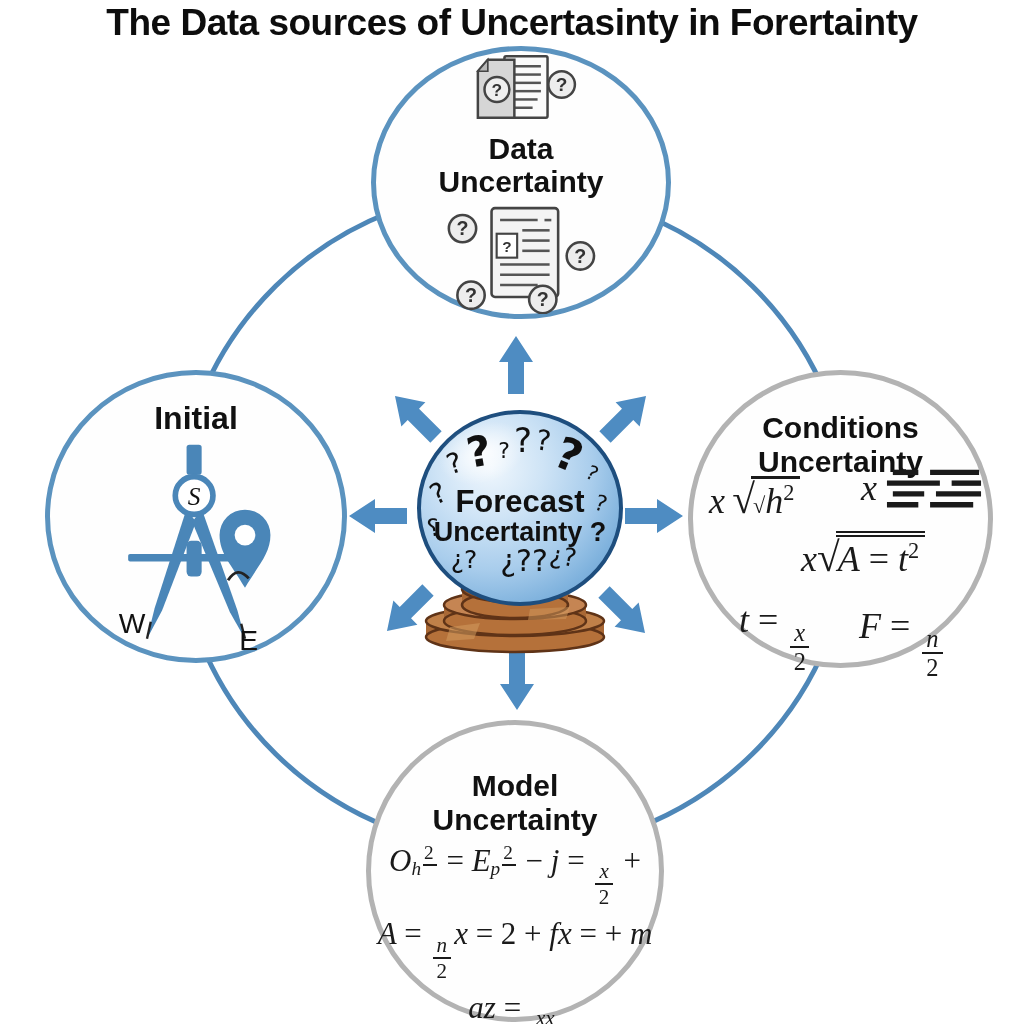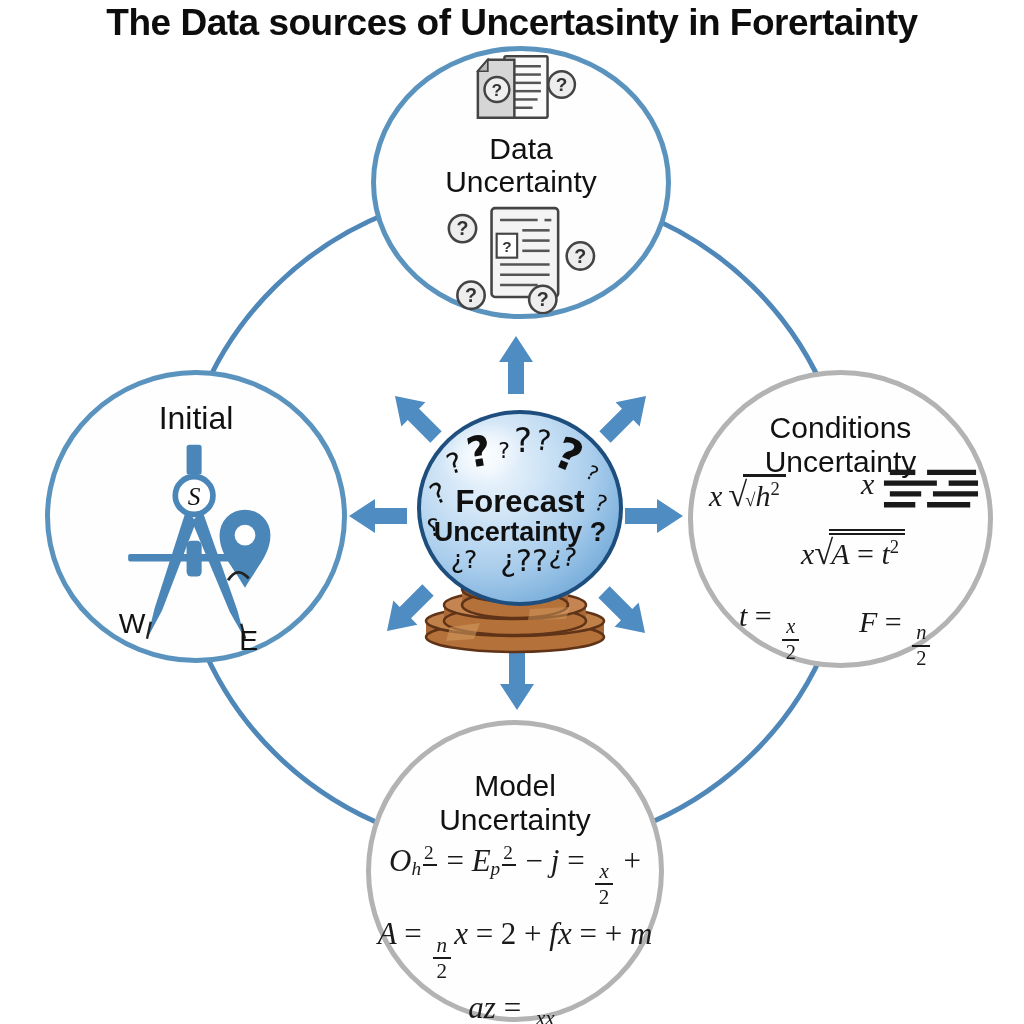--- a/index.html
+++ b/index.html
@@ -10,24 +10,24 @@
          font-size:37px;font-weight:800;letter-spacing:-0.5px;color:#0d0d0d;z-index:6;}
   
   .bgsvg{position:absolute;left:0;top:0;z-index:1;}
   
   .node{position:absolute;border-radius:50%;background:#fefefe;z-index:2;
         display:flex;flex-direction:column;align-items:center;}
   .node-top{left:371px;top:46px;width:290px;height:263px;border:5px solid #5b93bf;}
   .node-left{left:45px;top:370px;width:302px;height:293px;border:5px solid #5b93bf;}
   .node-right{left:688px;top:370px;width:305px;height:298px;border:5px solid #b3b3b3;}
   .node-bottom{left:366px;top:720px;width:298px;height:302px;border:5px solid #b3b3b3;}
-  .node-label{font-weight:400;font-size:30px;line-height:1.12;text-align:center;color:#111;}
+  .node-label{font-weight:700;font-size:30px;line-height:1.12;text-align:center;color:#111;}
   .node-left .node-label{font-size:32px;}
   
-  .formula{font-family:"Liberation Serif",serif;font-size:30px;color:#1a1a1a;white-space:nowrap;}
+  .formula{font-family:"Liberation Serif",serif;font-size:36px;color:#1a1a1a;white-space:nowrap;}
   .formula i{font-style:italic;}
   .fr{display:inline-flex;flex-direction:column;align-items:center;vertical-align:-0.35em;
       font-size:0.68em;line-height:1.05;margin:0 3px;}
   .fr .n{border-bottom:2px solid #1a1a1a;padding:0 4px 1px;}
   .fr .d{padding-top:1px;}
   .ul{font-size:0.66em;vertical-align:0.55em;border-bottom:2px solid #1a1a1a;padding:0 3px 1px 1px;margin:0 2px;}
   .rad{font-size:1.15em;margin-right:-4px;}
   .rads{font-size:0.62em;}
   .ovl{border-top:3px solid #1a1a1a;padding:2px 6px 0 2px;}
   .ovl.dbl{border-top:6px double #1a1a1a;}

